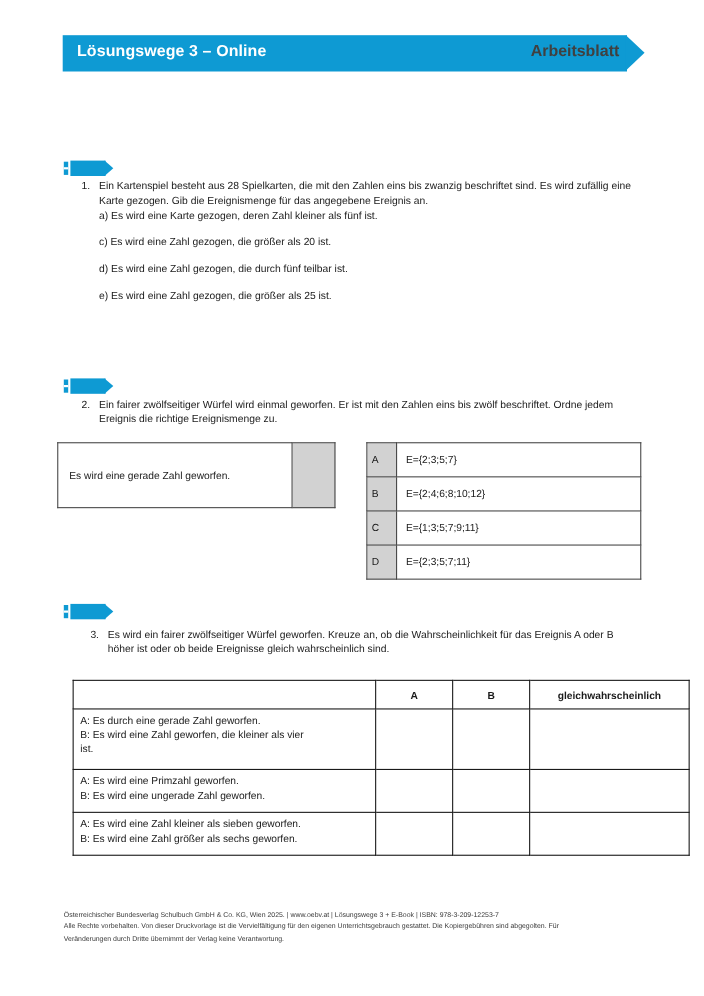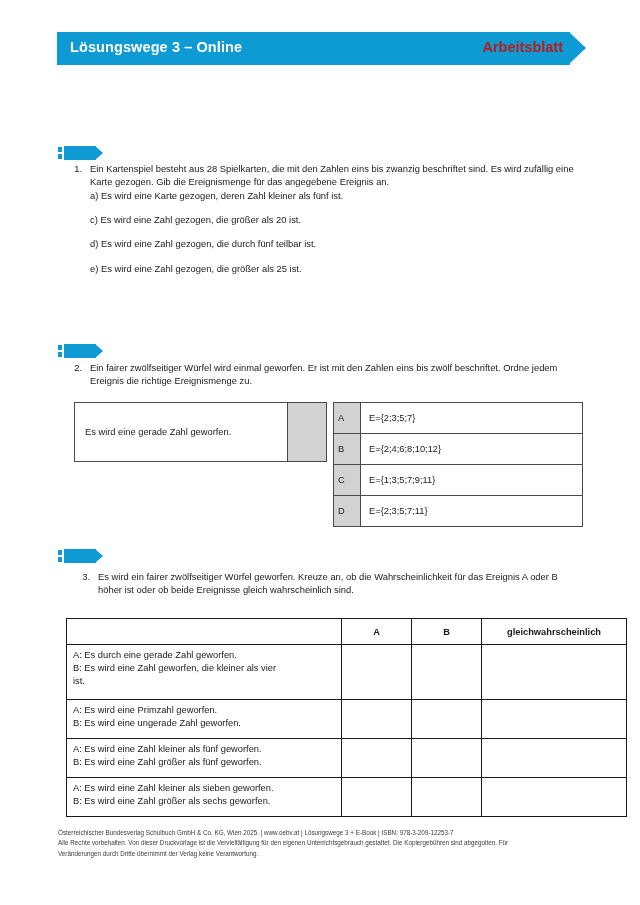--- a/index.html
+++ b/index.html
@@ -55,21 +55,21 @@
     font-weight: bold;
     color: #ffffff;
     letter-spacing: 0.1px;
   }
   .banner-right {
     position: absolute;
     right: 22px;
     top: 7px;
     font-size: 14.5px;
     font-weight: bold;
-    color: #b91c1c;
+    color: #404040;
   }
 
   
   .info-table {
     position: absolute;
     left: 57px;
     top: 77px;
     width: 526px;
     border-collapse: collapse;
     table-layout: fixed;
@@ -141,21 +141,21 @@
   .ex-body p {
     margin: 0;
   }
   .ex-body p.gap {
     margin-top: 11px;
   }
 
   
   .match-left {
     position: absolute;
-    left: 74px;
+    left: 52px;
     top: 402px;
     width: 253px;
     border-collapse: collapse;
     table-layout: fixed;
   }
   .match-left td {
     border: 1px solid #4a4a4a;
     height: 58px;
     vertical-align: middle;
     font-size: 9.3px;
@@ -340,29 +340,20 @@
       <td>
         <span class="ln">A: Es wird eine Primzahl geworfen.</span>
         <span class="ln">B: Es wird eine ungerade Zahl geworfen.</span>
       </td>
       <td></td>
       <td></td>
       <td></td>
     </tr>
     <tr class="r-short">
       <td>
-        <span class="ln">A: Es wird eine Zahl kleiner als fünf geworfen.</span>
-        <span class="ln">B: Es wird eine Zahl größer als fünf geworfen.</span>
-      </td>
-      <td></td>
-      <td></td>
-      <td></td>
-    </tr>
-    <tr class="r-short">
-      <td>
         <span class="ln">A: Es wird eine Zahl kleiner als sieben geworfen.</span>
         <span class="ln">B: Es wird eine Zahl größer als sechs geworfen.</span>
       </td>
       <td></td>
       <td></td>
       <td></td>
     </tr>
   </tbody>
     </table>
 

